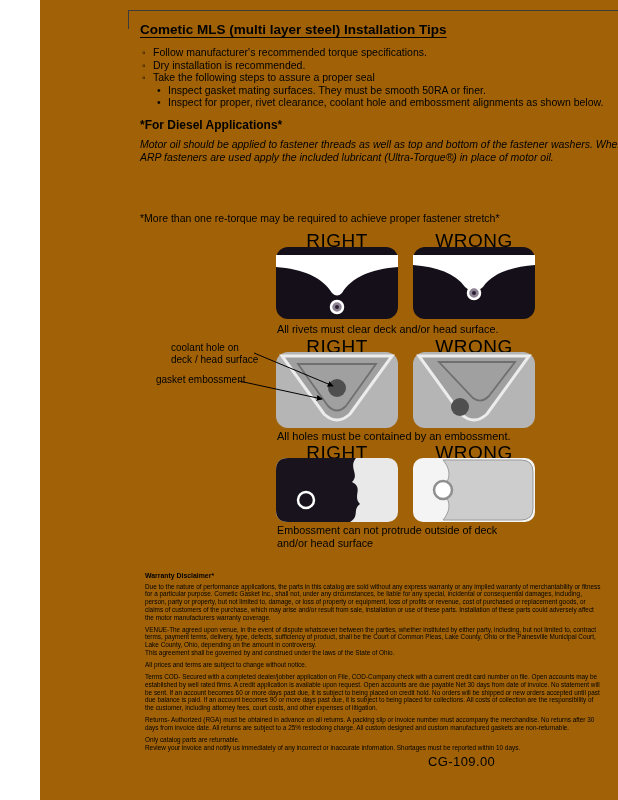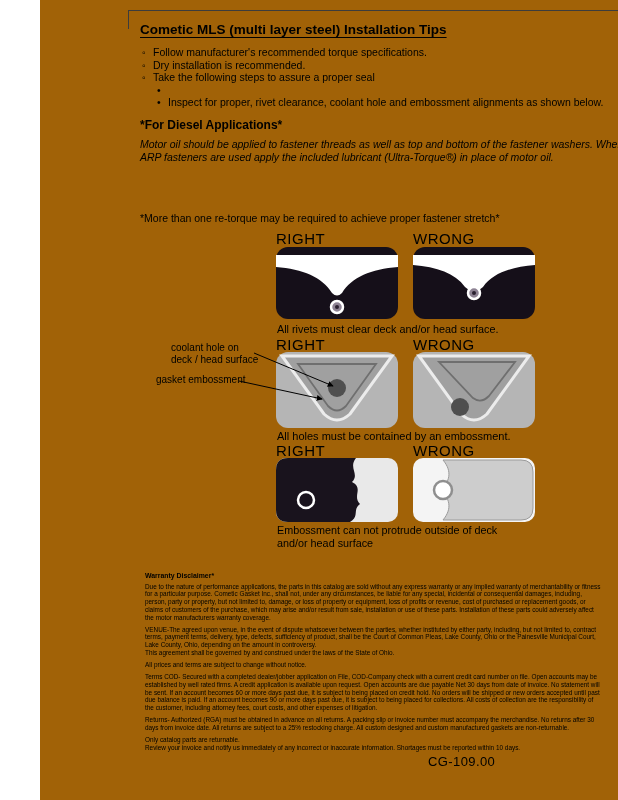--- a/index.html
+++ b/index.html
@@ -21,21 +21,21 @@
   .subtip { margin-left:15px; }
   .tip .m, .subtip .m { width:11px; flex:0 0 11px; }
 
   .diesel-heading { position:absolute; left:100px; top:118px; font-size:12px; font-weight:bold; }
   .para { position:absolute; left:100px; width:492px; font-size:10.5px; line-height:13px;font-style:italic; }
   .para1 { top:138px; }
   .para2 { top:171px; }
   .note { position:absolute; left:100px; top:212px; font-size:10.5px; }
 
   .figs { position:absolute; left:0; top:230px; width:618px; height:326px; }
-  .hdr { position:absolute; width:122px; font-size:15px; letter-spacing:0.5px; }
+  .hdr { position:absolute; width:122px; text-align:center; font-size:19px; letter-spacing:0.5px; }
   .col-right { left:236px; }
   .col-wrong { left:373px; }
   .fig { position:absolute; width:122px; }
   .r1h { top:0; }   .r1f { top:17px; }
   .cap1 { position:absolute; left:237px; top:93px; font-size:10.8px;text-align:center; }
   .r2h { top:106px; } .r2f { top:122px; }
   .cap2 { position:absolute; left:237px; top:200px; font-size:11px; }
   .r3h { top:212px; } .r3f { top:228px; }
   .cap3 { position:absolute; left:237px; top:294px; font-size:10.8px; line-height:13px; }
 
@@ -68,20 +68,21 @@
     <div class="tip">
       <span class="m">◦</span>
       <span>Dry installation is recommended.</span>
     </div>
     <div class="tip">
       <span class="m">◦</span>
       <span>Take the following steps to assure a proper seal</span>
     </div>
     <div class="subtip">
       <span class="m">•</span>
+      <span>Inspect gasket mating surfaces.  They must be smooth 50RA or finer.</span>
     </div>
     <div class="subtip">
       <span class="m">•</span>
       <span>Inspect for proper, rivet clearance, coolant hole and embossment alignments as shown below.</span>
     </div>
   </div>
 
   <div class="diesel-heading">*For Diesel Applications*</div>
   <div class="para para1">Motor oil should be applied to fastener threads as well as top and bottom of the fastener washers. When ARP fasteners are used apply the included lubricant (Ultra-Torque®) in place of motor oil.</div>
   <div class="note">*More than one re-torque may be required to achieve proper fastener stretch*</div>

